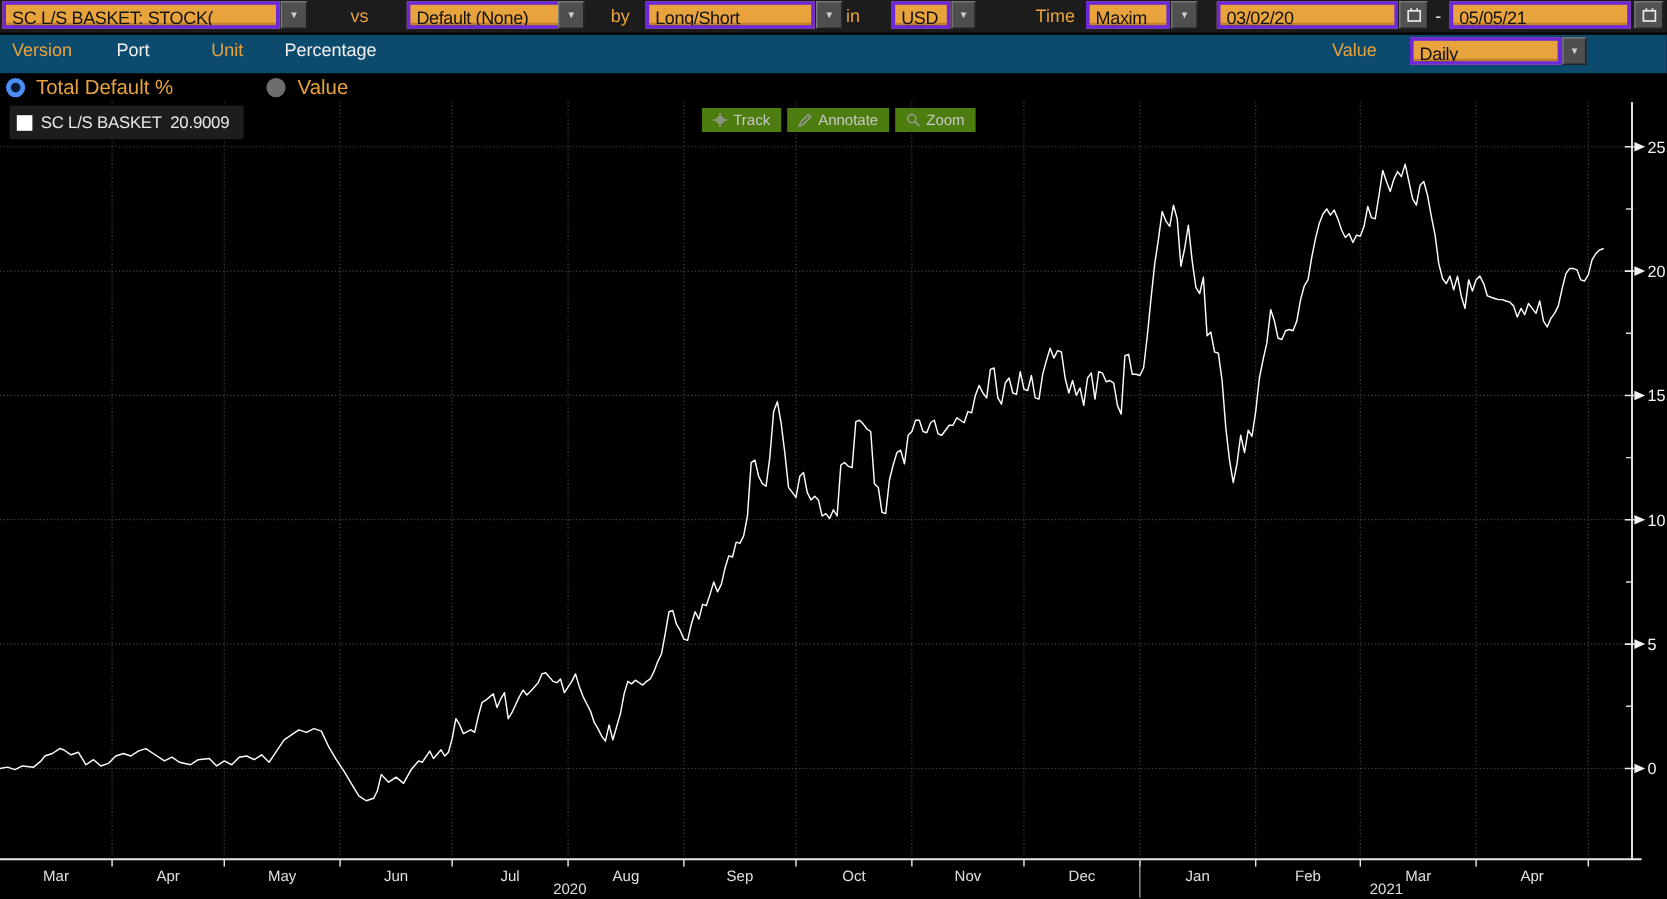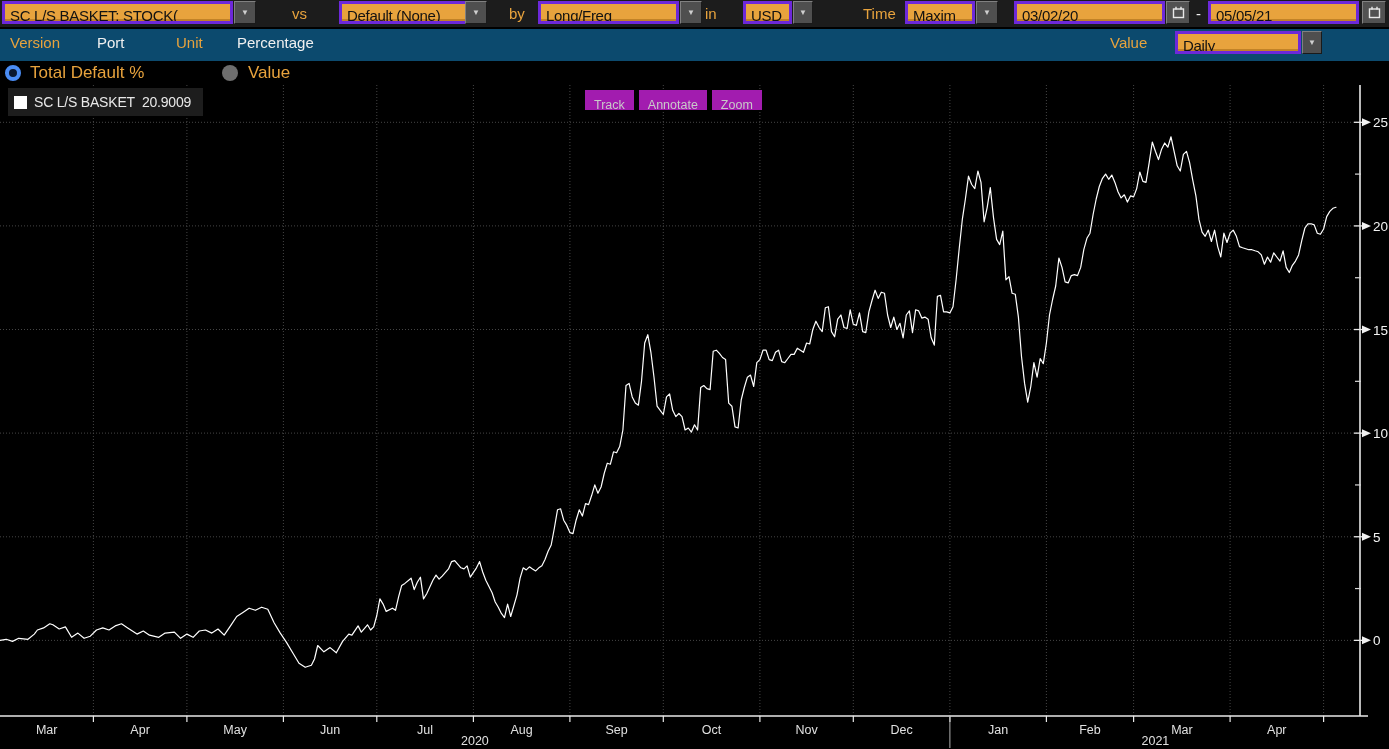--- a/index.html
+++ b/index.html
@@ -24,22 +24,22 @@
   .radiorow{position:absolute;left:0;top:60px;width:1389px;height:26px;z-index:3;}
   .radiolabel{position:absolute;color:#e8a33d;font-size:17px;line-height:26px;white-space:nowrap;}
   .radio-on{position:absolute;top:5px;width:8px;height:8px;border-radius:50%;
             border:4px solid #4a8df5;background:#0a1830;}
   .radio-off{position:absolute;top:5px;width:16px;height:16px;border-radius:50%;background:#6e6e6e;}
   .legendchip{position:absolute;left:8px;top:88px;height:28px;background:#1d1d1d;z-index:3;
               display:flex;align-items:center;padding:0 12px 0 6px;cursor:pointer;}
   .legendchip .swatch{width:13px;height:13px;background:#fff;margin-right:7px;}
   .legendchip span{color:#e8e8e8;font-size:14px;letter-spacing:-0.2px;white-space:nowrap;}
   .toolbar{position:absolute;left:585px;top:90px;height:20px;z-index:3;display:flex;gap:5px;}
-  .toolbtn{height:20px;background:#a21caf;color:#c9c9c9;font-size:12.5px;line-height:20px;
-           padding:0 9px;display:flex;align-items:center;gap:5px;cursor:pointer;flex-direction:column;}
+  .toolbtn{height:20px;background:#4d7c0f;color:#c9c9c9;font-size:12.5px;line-height:20px;
+           padding:0 9px;display:flex;align-items:center;gap:5px;cursor:pointer;}
   svg.chart{position:absolute;left:0;top:0;z-index:1;}
   svg text{font-family:"Liberation Sans",sans-serif;}
 </style>
 </head>
 <body>
 
 <svg class="chart" id="chart-svg" width="1389" height="749" viewBox="0 0 1389 749">
     <g stroke="#454545" stroke-width="1" stroke-dasharray="1 2">
       <line x1="0" y1="640.4" x2="1360" y2="640.4"></line>
       <line x1="0" y1="536.8" x2="1360" y2="536.8"></line>
@@ -129,21 +129,21 @@
   <div class="ambfield" style="left:2px;width:231px;">SC L/S BASKET: STOCK(</div>
   <div class="ddbtn" style="left:234px;width:22px;"><span>▼</span></div>
 
   <div class="amblabel" style="left:292px;">vs</div>
 
   <div class="ambfield" style="left:323px;width:141px;margin-left:16px;">Default (None)</div>
   <div class="ddbtn" style="left:465px;width:22px;"><span>▼</span></div>
 
   <div class="amblabel" style="left:509px;">by</div>
 
-  <div class="ambfield" style="left:538px;width:141px;">Long/Freq</div>
+  <div class="ambfield" style="left:538px;width:141px;">Long/Short</div>
   <div class="ddbtn" style="left:680px;width:22px;"><span>▼</span></div>
 
   <div class="amblabel" style="left:705px;">in</div>
 
   <div class="ambfield" style="left:743px;width:49px;">USD</div>
   <div class="ddbtn" style="left:793px;width:20px;"><span>▼</span></div>
 
   <div class="amblabel" style="left:863px;">Time</div>
 
   <div class="ambfield" style="left:905px;width:70px;">Maxim</div>

